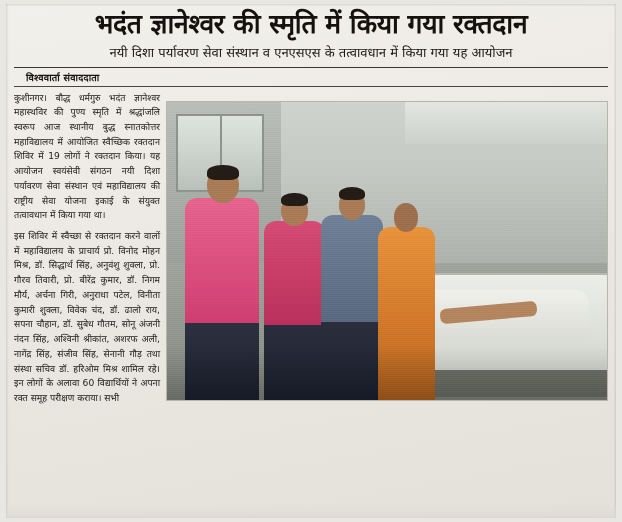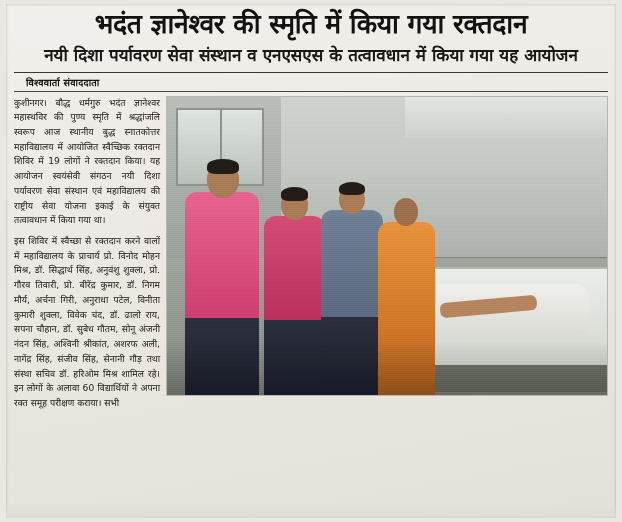--- a/index.html
+++ b/index.html
@@ -40,22 +40,22 @@
     font-weight: bold;
     font-size: 26.5px;
     line-height: 1.22;
     color: #14110f;
     letter-spacing: -0.3px;
   }
   .subheadline {
     margin: 5px 8px 0 8px;
     text-align: center;
     font-family: "DejaVu Sans", sans-serif;
-    font-weight: bold;
-    font-size: 17px;
+    font-weight: normal;
+    font-size: 13px;
     line-height: 1.25;
     color: #1b1815;
   }
   .rule {
     margin: 5px 8px 0 8px;
     border-top: 1.6px solid #3a3733;
     height: 0;
   }
   
   .byline-row {
@@ -75,21 +75,21 @@
   .rule-thin {
     margin: 2px 8px 0 8px;
     border-top: 1px solid #4a4742;
     height: 0;
   }
   
   .body-wrap {
     position: relative;
     margin: 4px 8px 0 8px;
     display: flex;
-    align-items: flex-start;
+    align-items: center;
   }
   .col-left {
     width: 152px;
     flex: 0 0 152px;
     padding-right: 6px;
     box-sizing: border-box;
   }
   .col-left p {
     margin: 0 0 6px 0;
     font-family: "DejaVu Sans", sans-serif;

